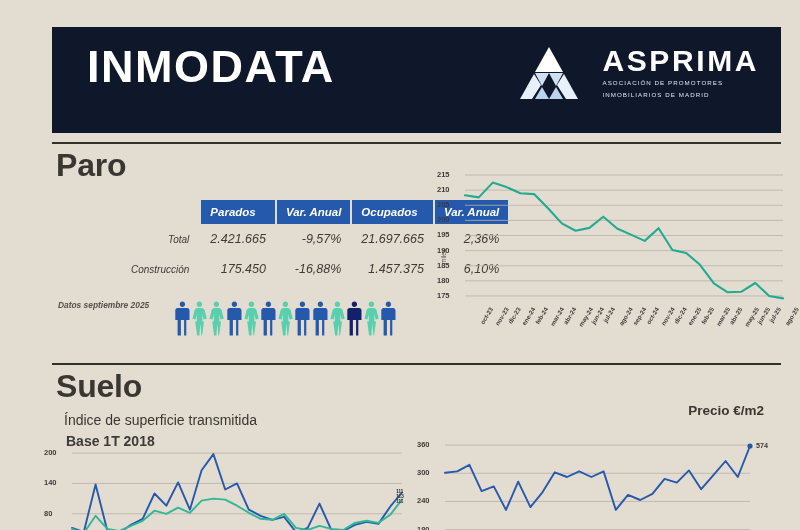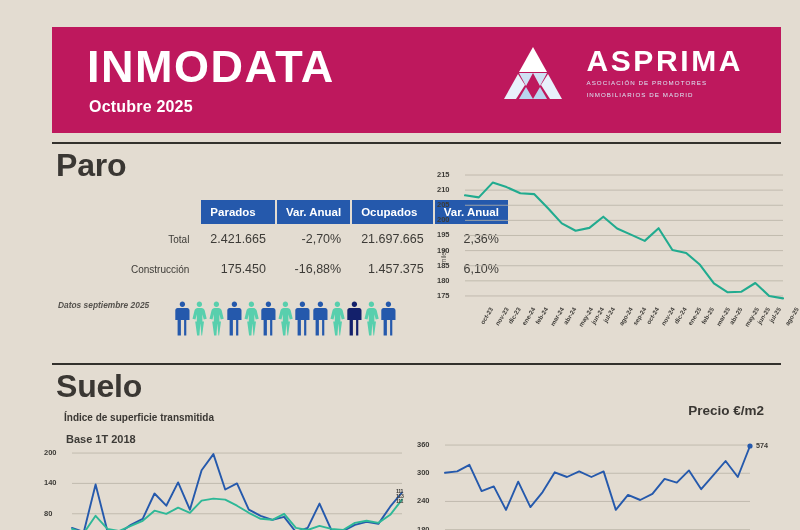--- a/index.html
+++ b/index.html
@@ -10,33 +10,33 @@
     font-family:"Liberation Sans", sans-serif;
     color:#3a3a38;
     overflow:hidden;
     position:relative;
   }
   .page{position:relative;width:800px;height:530px;overflow:hidden;}
 
   
   .header-band{
     position:absolute;left:52px;top:27px;width:729px;height:106px;
-    background:#be185d;
+    background:#0f172a;
   }
   .brand-title{
     position:absolute;left:35px;top:17px;
     font-size:45px;font-weight:bold;letter-spacing:1.5px;
     color:#ffffff;line-height:1;
   }
   .brand-sub{
     position:absolute;left:37px;top:71px;
     font-size:16px;font-weight:bold;color:#ffffff;letter-spacing:.2px;
   }
   .logo-wrap{
-    position:absolute;right:38px;top:18px;
+    position:absolute;right:22px;top:18px;
     display:flex;align-items:center;gap:22px;
   }
   .logo-mark{width:62px;height:56px;}
   .logo-text{display:flex;flex-direction:column;justify-content:center;}
   .logo-name{
     font-size:30px;font-weight:bold;color:#fff;letter-spacing:2.6px;line-height:1;
   }
   .logo-tag{
     font-size:6.2px;color:#dbe6f5;letter-spacing:1.05px;line-height:1.42;
     margin-top:3px;
@@ -48,21 +48,21 @@
   .rule-mid{left:52px;top:363px;width:729px;}
 
   
   .sec-title{
     position:absolute;font-size:32px;font-weight:bold;color:#3a3733;letter-spacing:-.2px;
   }
   .sec-paro{left:56px;top:147px;}
   .sec-suelo{left:56px;top:368px;}
 
   
-  .tbl{position:absolute;left:120px;top:200px;}
+  .tbl{position:absolute;left:120px;top:200px;font-style:italic;}
   .tbl table{border-collapse:separate;border-spacing:2px 0;}
   .tbl th{
     background:#2559ac;color:#fff;font-size:11.5px;font-weight:bold;
     padding:6px 9px;text-align:left;white-space:nowrap;
   }
   .tbl td{
     font-size:12.5px;color:#3d3b37;padding:8px 9px;text-align:right;white-space:nowrap;
   }
   .tbl td.rowlab{text-align:right;padding-right:10px;font-size:10px;}
   .tbl th.corner{background:transparent;}
@@ -86,44 +86,43 @@
   }
   .plot{position:absolute;}
   .ytick{position:absolute;font-size:7.5px;font-weight:bold;color:#3d3b37;text-align:left;}
   .xtick{
     position:absolute;font-size:6.2px;font-weight:bold;color:#3d3b37;
     transform:rotate(-58deg);transform-origin:right top;white-space:nowrap;text-align:right;
   }
 
   
   .suelo-sub{
-    position:absolute;left:64px;top:412px;font-size:10px;font-weight:bold;color:#3a3733;
+    position:absolute;left:64px;top:412px;font-size:14px;font-weight:normal;color:#3a3733;
   }
   .suelo-base{
-    position:absolute;left:66px;top:433px;font-size:11px;font-weight:bold;color:#3d3b37;
+    position:absolute;left:66px;top:433px;font-size:14px;font-weight:bold;color:#3d3b37;
   }
   .precio-title{
     position:absolute;right:36px;top:403px;font-size:13.5px;font-weight:bold;color:#3a3733;
   }
   .chart-indice{position:absolute;left:46px;top:444px;width:360px;height:92px;}
   .chart-precio{position:absolute;left:415px;top:432px;width:375px;height:100px;}
   .endlabel{position:absolute;font-size:7.2px;font-weight:bold;color:#3d3b37;}
   .minilabels{
     position:absolute;left:396px;top:489px;font-size:5.2px;font-weight:bold;
     color:#3d3b37;line-height:.95;letter-spacing:-.3px;
   }
 </style>
 </head>
 <body>
 
 <div class="page">
 
   <div class="header-band">
     <div class="brand-title">INMODATA</div>
-    <div class="brand-sub">Octubre 2025</div>
 
     <div class="logo-wrap">
       <svg class="logo-mark" viewBox="0 0 62 56">
         <polygon points="31,2 45,27 17,27" fill="#ffffff"></polygon>
         <polygon points="17,28 31,28 24,41" fill="#cfe0f3"></polygon>
         <polygon points="45,28 31,28 38,41" fill="#cfe0f3"></polygon>
         <polygon points="16,29 2,54 14,54 23,40" fill="#e8f1fb"></polygon>
         <polygon points="46,29 60,54 48,54 39,40" fill="#e8f1fb"></polygon>
         <polygon points="24,42 31,54 17,54" fill="#b9d4ef"></polygon>
         <polygon points="38,42 45,54 31,54" fill="#b9d4ef"></polygon>
@@ -149,21 +148,21 @@
           <th>Parados</th>
           <th>Var. Anual</th>
           <th>Ocupados</th>
           <th>Var. Anual</th>
         </tr>
       </thead>
       <tbody>
         <tr>
           <td class="rowlab">Total</td>
           <td>2.421.665</td>
-          <td>-2,70%</td>
+          <td>-9,57%</td>
           <td>21.697.665</td>
           <td>2,36%</td>
         </tr>
         <tr>
           <td class="rowlab">Construcción</td>
           <td>175.450</td>
           <td>-16,88%</td>
           <td>1.457.375</td>
           <td>6,10%</td>
         </tr>

